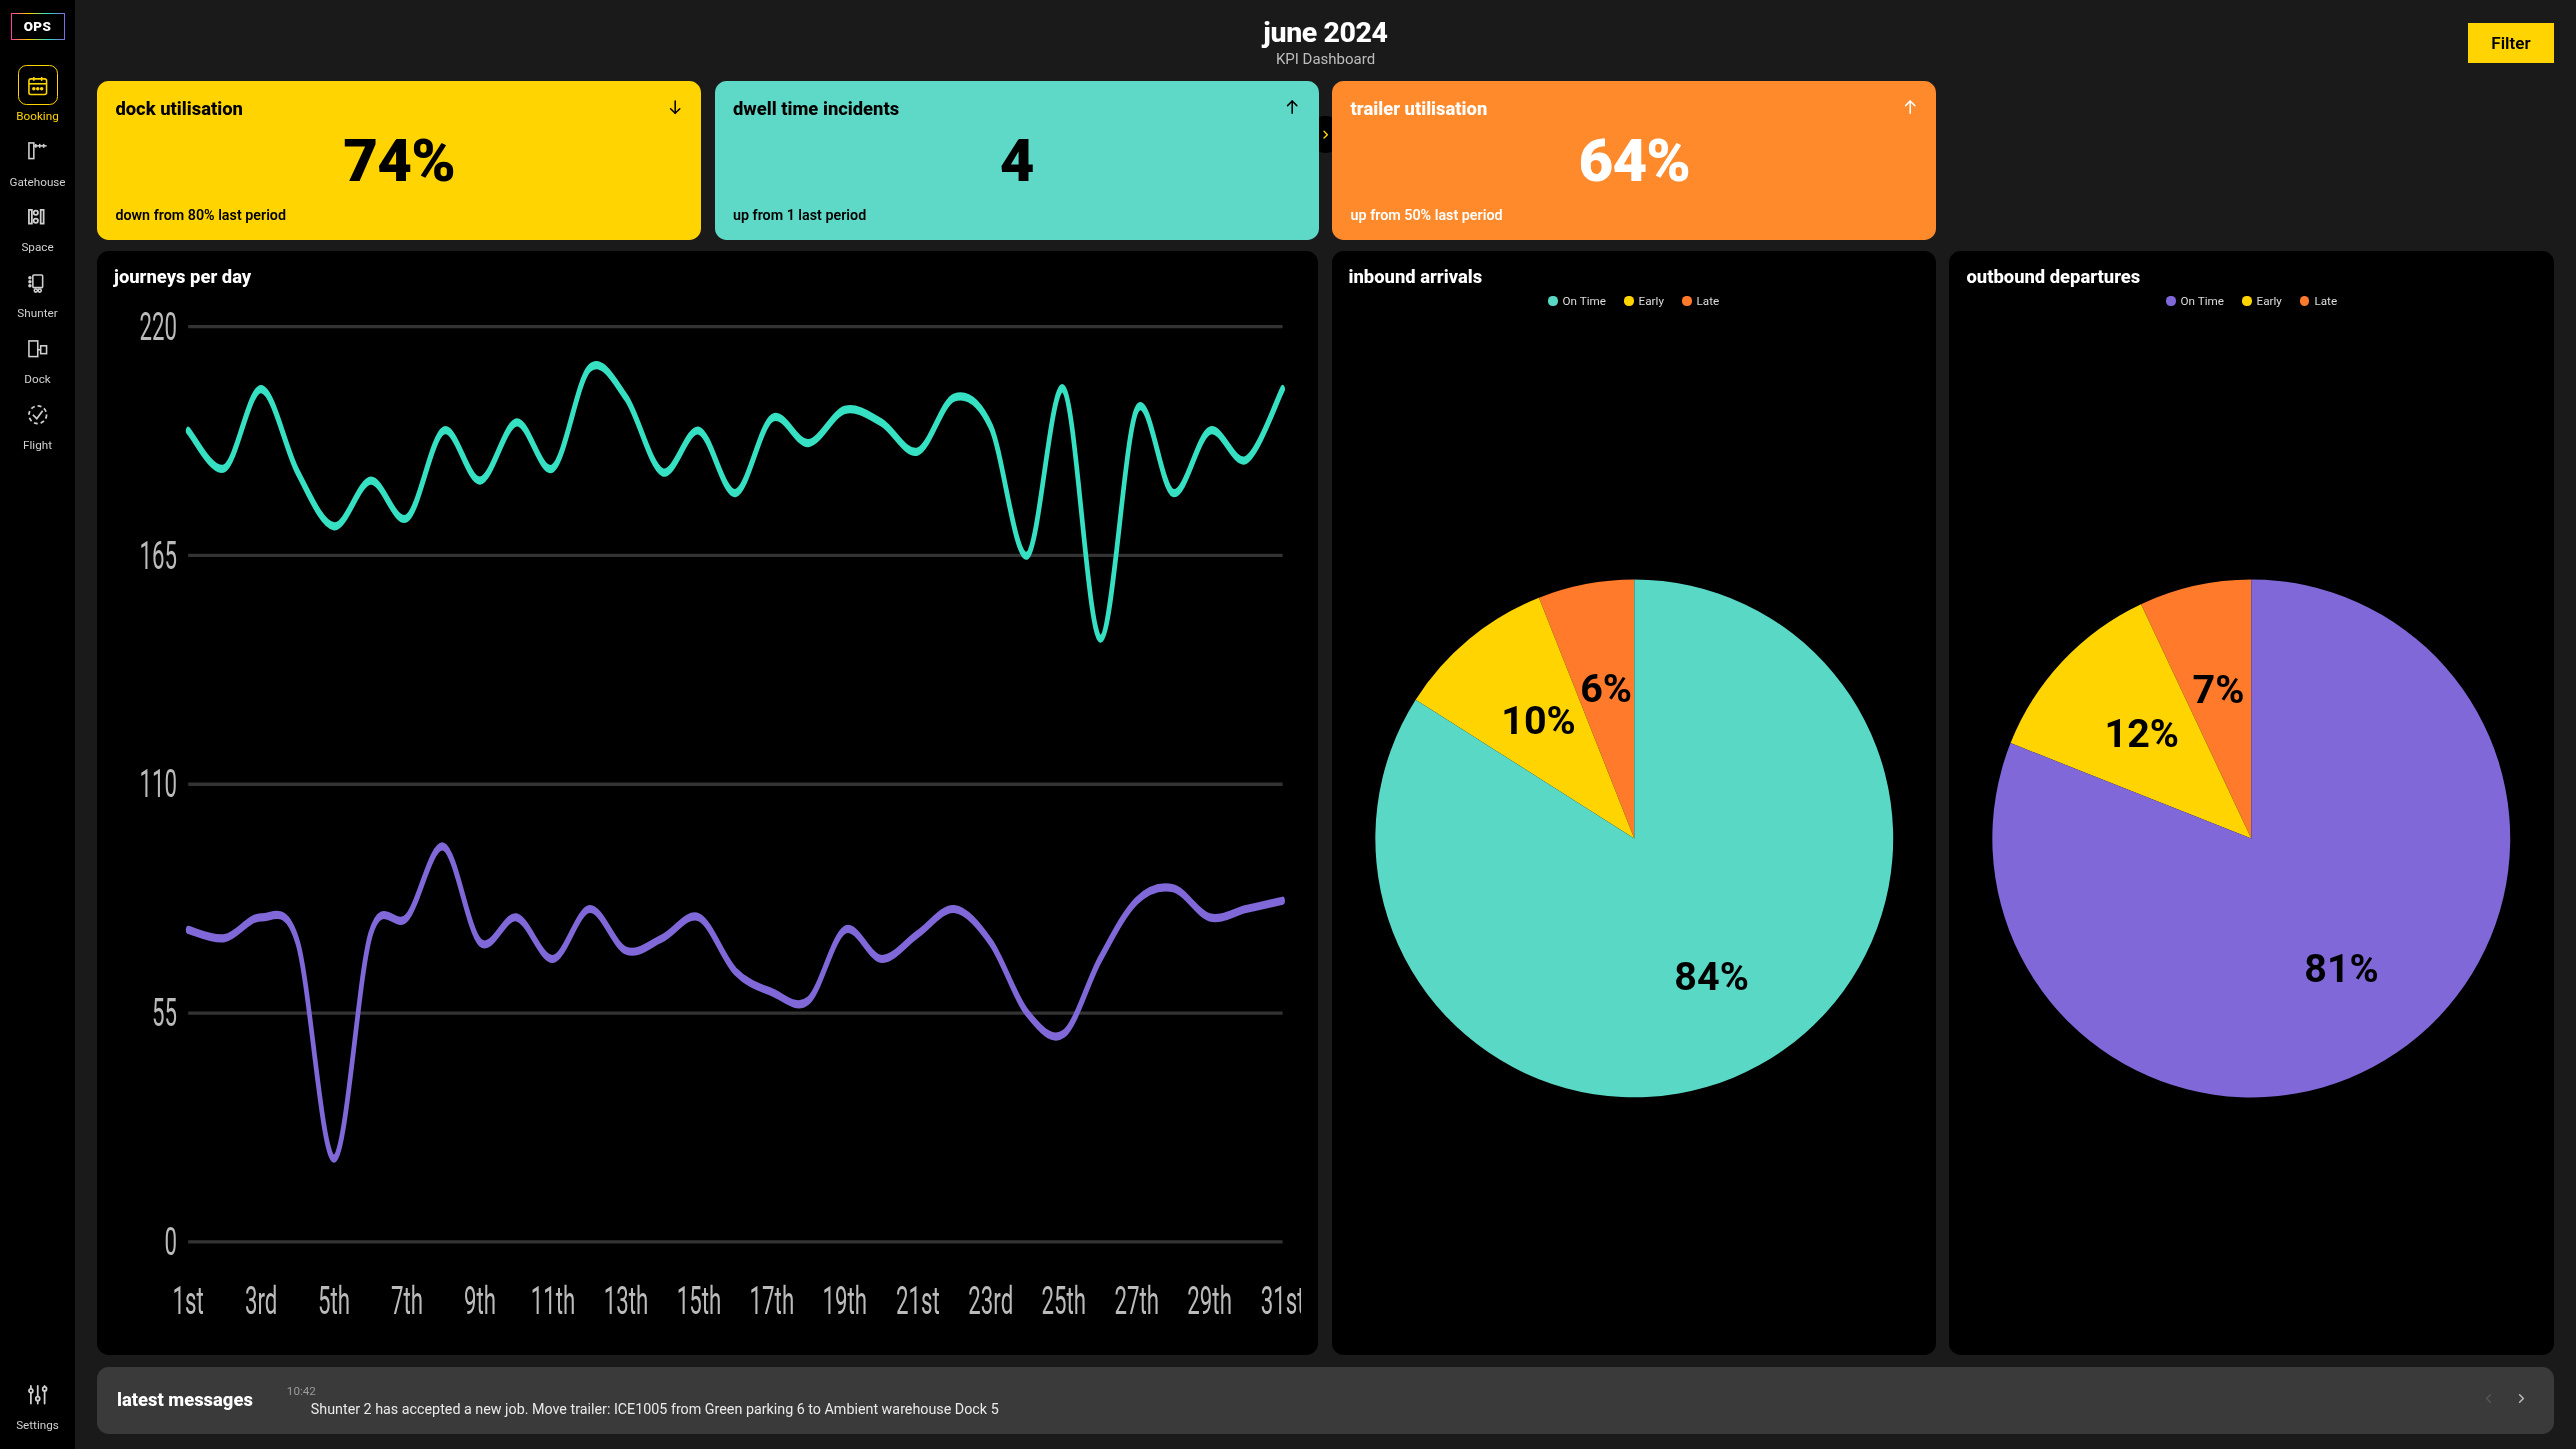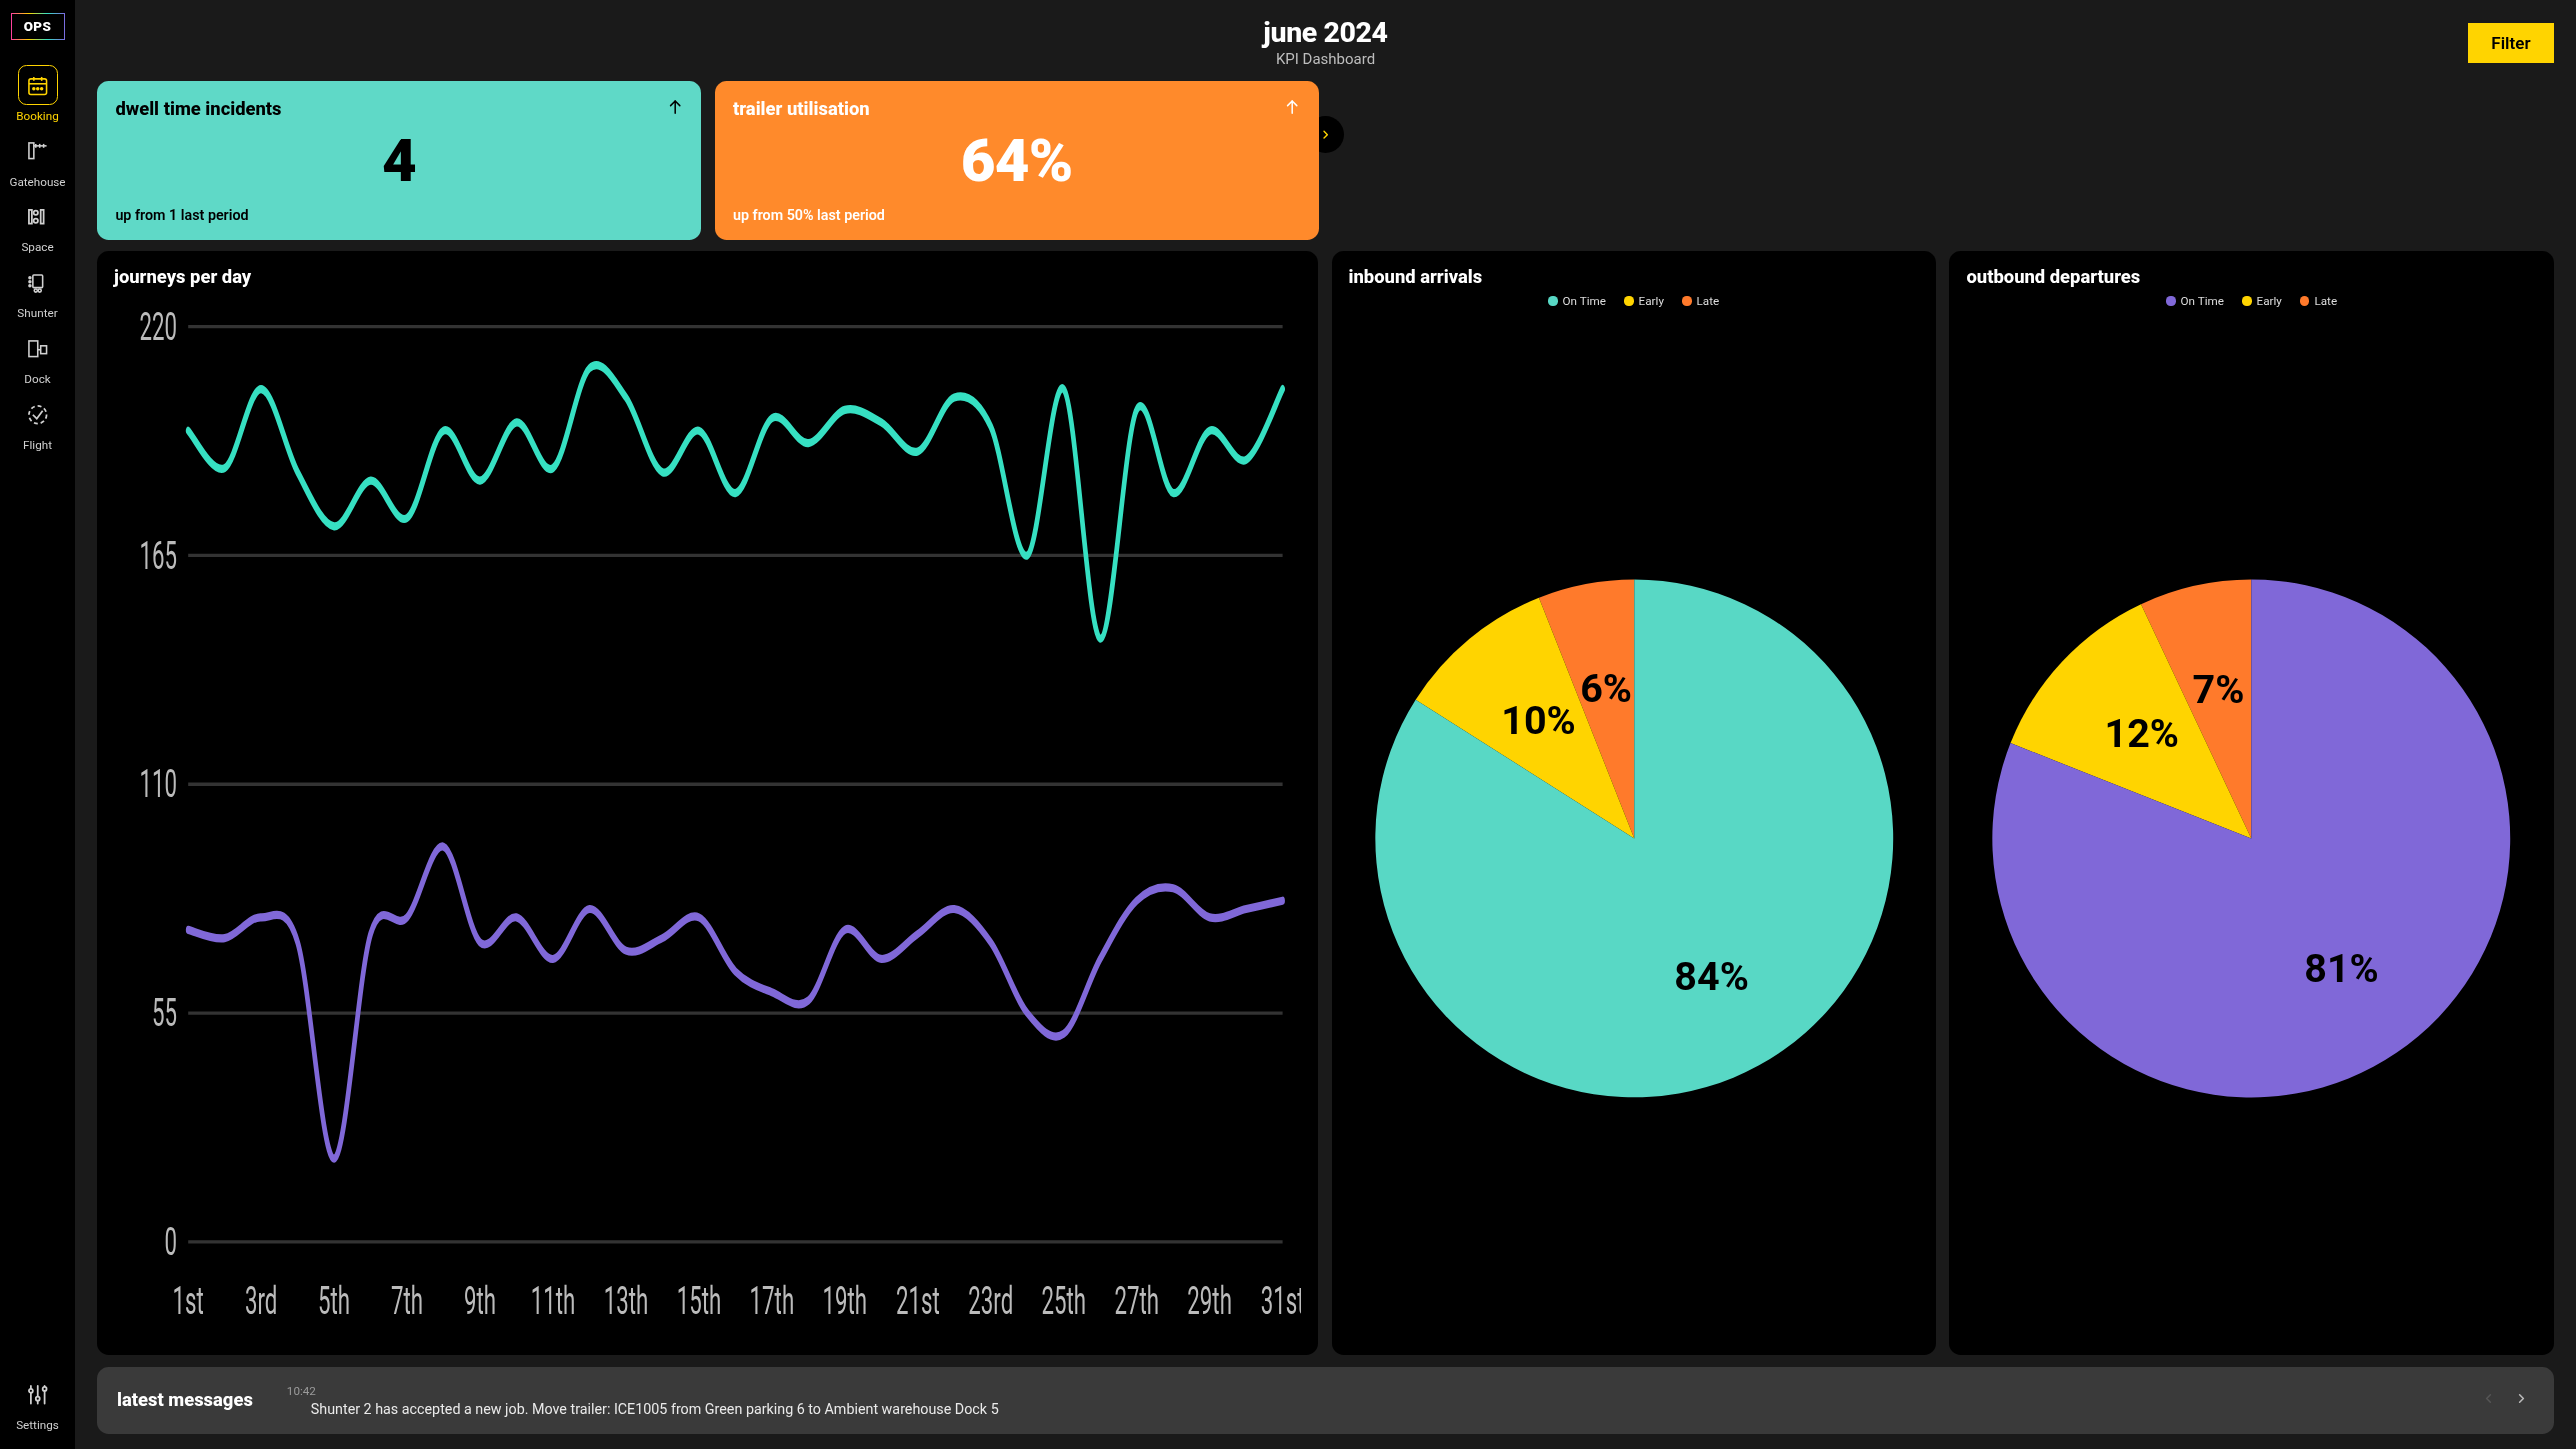--- a/index.html
+++ b/index.html
@@ -267,20 +267,29 @@
         <div class="nav-btn">
           <svg width="13.4" height="13.4" viewBox="0 0 24 24" fill="none" stroke="#ffd400" stroke-width="2.5" stroke-linecap="round" stroke-linejoin="round">
               <polyline points="9 18 15 12 9 6"></polyline>
             </svg>
         </div>
       </div>
       <div class="filter-btn">Filter</div>
     </div>
 
     <div class="kpi-row" id="kpi-row">
+        <div class="kpi-card kpi-yellow">
+    <div class="title">dock utilisation</div>
+    <div class="trend-icon"><svg width="18.4" height="18.4" viewBox="0 0 24 24" fill="none" stroke="#000" stroke-width="2" stroke-linecap="round" stroke-linejoin="round">
+              <line x1="12" y1="4" x2="12" y2="20"></line>
+              <polyline points="6 14 12 20 18 14"></polyline>
+            </svg></div>
+    <div class="value">74%</div>
+    <div class="compare">down from 80% last period</div>
+        </div>
         <div class="kpi-card kpi-teal">
     <div class="title">dwell time incidents</div>
     <div class="trend-icon"><svg width="18.4" height="18.4" viewBox="0 0 24 24" fill="none" stroke="#000" stroke-width="2" stroke-linecap="round" stroke-linejoin="round">
               <line x1="12" y1="20" x2="12" y2="4"></line>
               <polyline points="6 10 12 4 18 10"></polyline>
             </svg></div>
     <div class="value">4</div>
     <div class="compare">up from 1 last period</div>
         </div>
         <div class="kpi-card kpi-orange">

